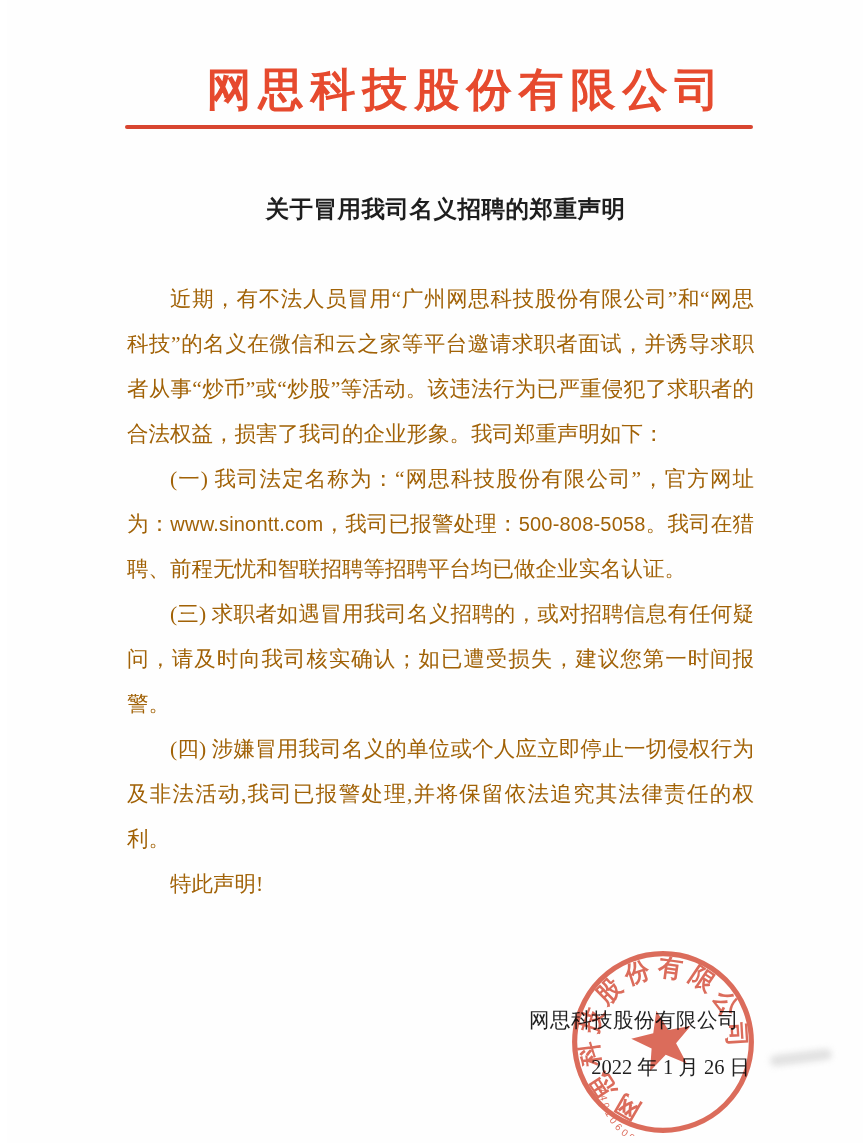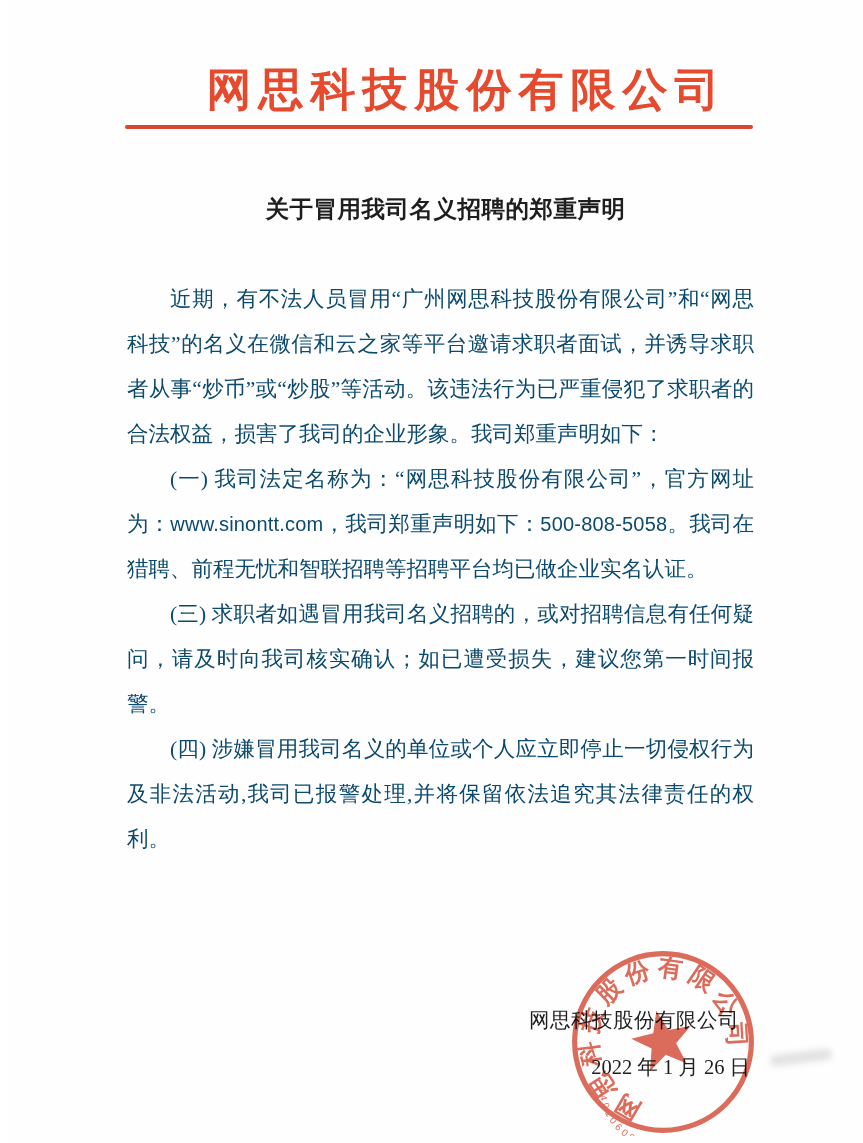--- a/index.html
+++ b/index.html
@@ -21,21 +21,21 @@
   
   .doc-title {
     position:absolute; top:194px; left:0; width:100%;
     text-align:center; transform:translateX(7px);
     font-family:"Liberation Sans", sans-serif; font-weight:700;
     font-size:23.5px; line-height:30px; color:#1e1e1e; letter-spacing:0.5px;
   }
   
   .doc-body {
     position:absolute; top:277px; left:120px; width:627px;
-    font-size:21.5px; line-height:45px; text-align:justify; color:#0c4a6e;
+    font-size:21.5px; line-height:45px; text-align:justify; color:#a16207;
   }
   .doc-body p { margin:0; text-indent:2em; }
   .latin {
     font-family:"Liberation Sans", sans-serif; font-weight:400; font-size:20px;
     letter-spacing:0.2px;
   }
   
   .sig-company {
     position:absolute; top:1008px; right:131px;
     font-size:20.5px; line-height:24px; color:#1f1f1f; letter-spacing:0.5px;
@@ -71,23 +71,24 @@
 <div class="page">
 
   <div class="letterhead">网思科技股份有限公司</div>
 
   <div class="divider"></div>
 
   <div class="doc-title">关于冒用我司名义招聘的郑重声明</div>
 
   <div class="doc-body">
     <p>近期，有不法人员冒用“广州网思科技股份有限公司”和“网思科技”的名义在微信和云之家等平台邀请求职者面试，并诱导求职者从事“炒币”或“炒股”等活动。该违法行为已严重侵犯了求职者的合法权益，损害了我司的企业形象。我司郑重声明如下：</p>
-    <p><span>(一) 我司法定名称为：“网思科技股份有限公司”，官方网址为：</span><span class="latin">www.sinontt.com</span><span>，我司郑重声明如下：</span><span class="latin">500-808-5058</span><span>。我司在猎聘、前程无忧和智联招聘等招聘平台均已做企业实名认证。</span></p>
+    <p><span>(一) 我司法定名称为：“网思科技股份有限公司”，官方网址为：</span><span class="latin">www.sinontt.com</span><span>，我司已报警处理：</span><span class="latin">500-808-5058</span><span>。我司在猎聘、前程无忧和智联招聘等招聘平台均已做企业实名认证。</span></p>
     <p>(三) 求职者如遇冒用我司名义招聘的，或对招聘信息有任何疑问，请及时向我司核实确认；如已遭受损失，建议您第一时间报警。</p>
     <p>(四) 涉嫌冒用我司名义的单位或个人应立即停止一切侵权行为及非法活动,我司已报警处理,并将保留依法追究其法律责任的权利。</p>
+    <p>特此声明!</p>
   </div>
 
   <div class="sig-company">网思科技股份有限公司</div>
   <div class="sig-date">2022 年 1 月 26 日</div>
 
   <div class="smudge"></div>
 
   <svg class="seal" viewBox="0 0 200 200" xmlns="http://www.w3.org/2000/svg" aria-hidden="true">
     <defs>
       <path id="sealTextArc" d="M 81.9 167.6 A 70 70 0 1 1 169.7 106.1" fill="none"></path>

